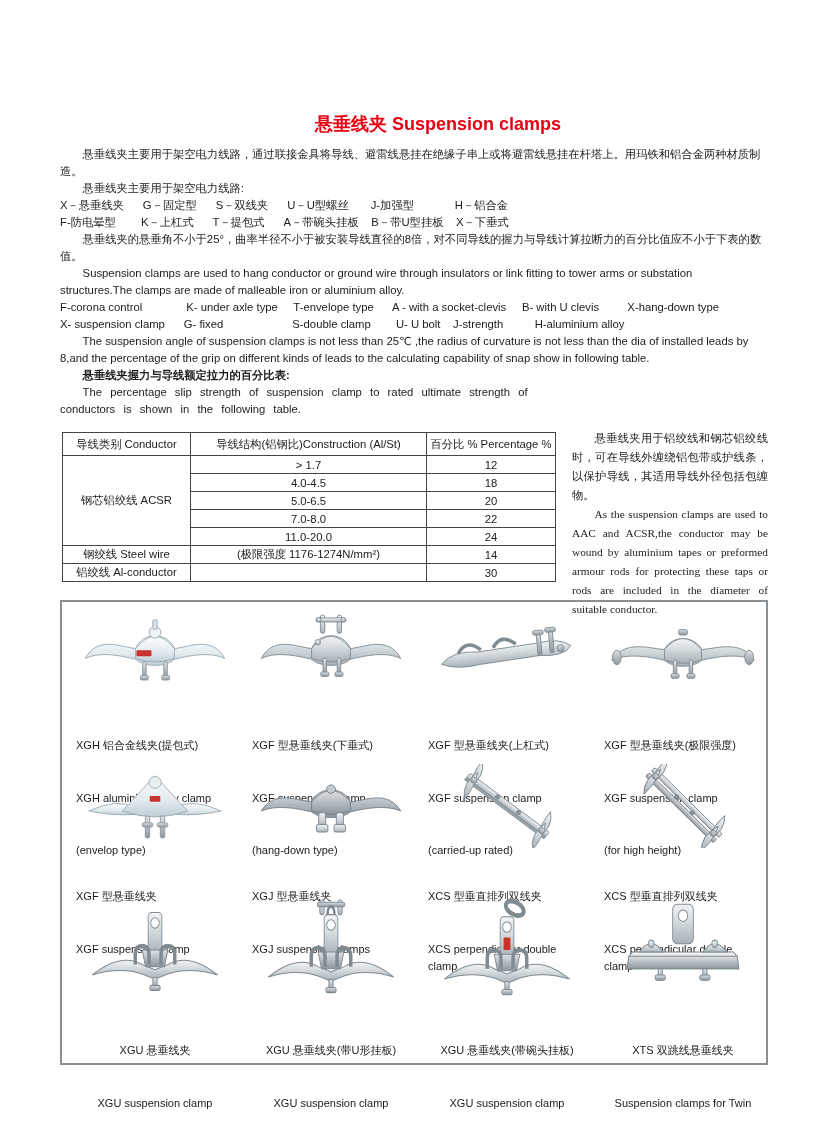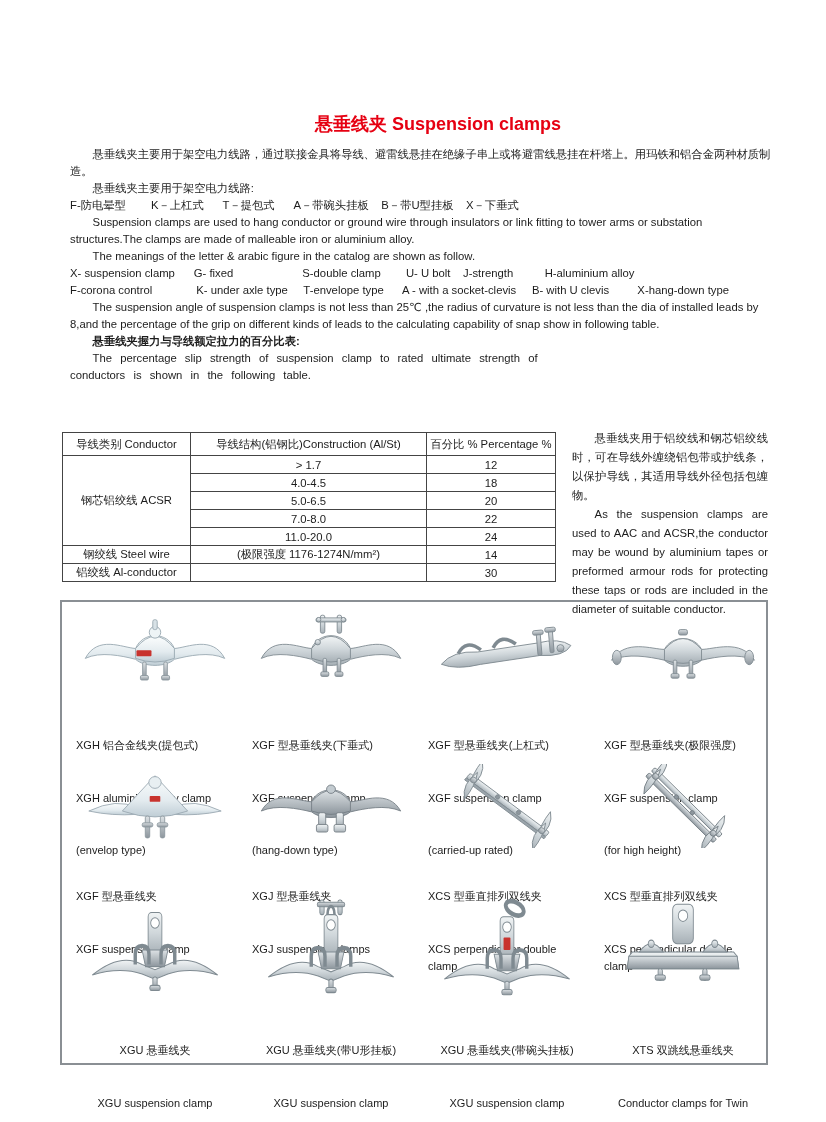--- a/index.html
+++ b/index.html
@@ -7,21 +7,21 @@
   body {
     width:826px; height:1122px; position:relative; overflow:hidden;
     font-family:"Liberation Sans","DejaVu Sans",sans-serif;
     color:#1c1c1c;
   }
   .page-title {
     position:absolute; top:112px; left:8px; width:100%;
     text-align:center; font-size:18px; font-weight:bold; color:#e60012;margin-left:17px;
   }
   .intro {
-    position:absolute; top:146px; left:70px; width:705px;
+    position:absolute; top:146px; left:60px; width:705px;
     font-size:11.3px; line-height:17px;
   }
   .intro p { margin:0; }
   .ind { text-indent:2em; }
   .pre { white-space:pre-wrap; }
   .bold { font-weight:bold; }
   .ws { word-spacing:5px; }
   table.ptable {
     position:absolute; top:432px; left:62px;
     border-collapse:collapse; table-layout:fixed;
@@ -30,21 +30,21 @@
   table.ptable th, table.ptable td {
     border:1px solid #444444; text-align:center; vertical-align:middle;
     padding:0 2px; font-weight:normal;
   }
   table.ptable thead tr { height:23px; }
   table.ptable tbody tr { height:18px; }
   .side-note {
     position:absolute; top:429px; left:572px; width:196px;
     font-size:11.3px; line-height:19px; text-align:justify;
   }
-  .side-note p { margin:0; }
+  .side-note p { margin:0;font-family:Liberation Serif, serif; }
   .grid-box {
     position:absolute; top:600px; left:60px; width:708px; height:465px;
     border:2px solid #8a8f94;
     display:grid; grid-template-columns:repeat(4,1fr);
     grid-template-rows:155px 134px 1fr;
   }
   .cell { display:flex; flex-direction:column; padding:2px 4px 0 14px; }
   .photo-wrap { flex:1; display:flex; align-items:center; justify-content:center; }
   svg.photo { display:block; }
   .r1 svg.photo { width:150px; height:90px; }
@@ -257,25 +257,26 @@
     </g>
   </g>
 </defs>
 </svg>
 
 <h1 class="page-title">悬垂线夹 Suspension clamps</h1>
 
 <div class="intro">
   <p class="ind">悬垂线夹主要用于架空电力线路，通过联接金具将导线、避雷线悬挂在绝缘子串上或将避雷线悬挂在杆塔上。用玛铁和铝合金两种材质制造。</p>
   <p class="ind">悬垂线夹主要用于架空电力线路:</p>
+  <p class="pre">X－悬垂线夹      G－固定型      S－双线夹      U－U型螺丝       J-加强型             H－铝合金</p>
   <p class="pre">F-防电晕型        K－上杠式      T－提包式      A－带碗头挂板    B－带U型挂板    X－下垂式</p>
+  <p class="ind">悬垂线夹的悬垂角不小于25°，曲率半径不小于被安装导线直径的8倍，对不同导线的握力与导线计算拉断力的百分比值应不小于下表的数值。</p>
   <p class="ind">Suspension clamps are used to hang conductor or ground wire through insulators or link fitting to tower arms or substation structures.The clamps are made of malleable iron or aluminium alloy.</p>
-  <p class="ind">The meanings of the letter &amp; arabic figure in the catalog are shown as follow.</p>
+  <p class="pre">F-corona control              K- under axle type     T-envelope type      A - with a socket-clevis     B- with U clevis         X-hang-down type</p>
   <p class="pre">X- suspension clamp      G- fixed                      S-double clamp        U- U bolt    J-strength          H-aluminium alloy</p>
-  <p class="pre">F-corona control              K- under axle type     T-envelope type      A - with a socket-clevis     B- with U clevis         X-hang-down type</p>
   <p class="ind">The suspension angle of suspension clamps is not less than 25℃ ,the radius of curvature is not less than the dia of installed leads by 8,and the percentage of the grip on different kinds of leads to the calculating capability of snap show in following table.</p>
   <p class="bold ind">悬垂线夹握力与导线额定拉力的百分比表:</p>
   <p class="ind ws">The percentage slip strength of suspension clamp to rated ultimate strength of</p>
   <p class="ws">conductors is shown in the following table.</p>
 </div>
 
 <table class="ptable">
   <colgroup>
       <col style="width:128px">
       <col style="width:236px">
@@ -469,18 +470,18 @@
   </div>
 
   <div class="cell r3">
     <div class="photo-wrap">
         <svg class="photo" viewBox="0 0 170 100" preserveAspectRatio="none">
           <use href="#sp12"></use>
         </svg>
       </div>
     <div class="caption">
       <div>XTS 双跳线悬垂线夹</div>
-      <div>Conductor clamps for Twin</div>
+      <div>Suspension clamps for Twin</div>
       
     </div>
   </div>
 
 </div>
 
 </body></html>

